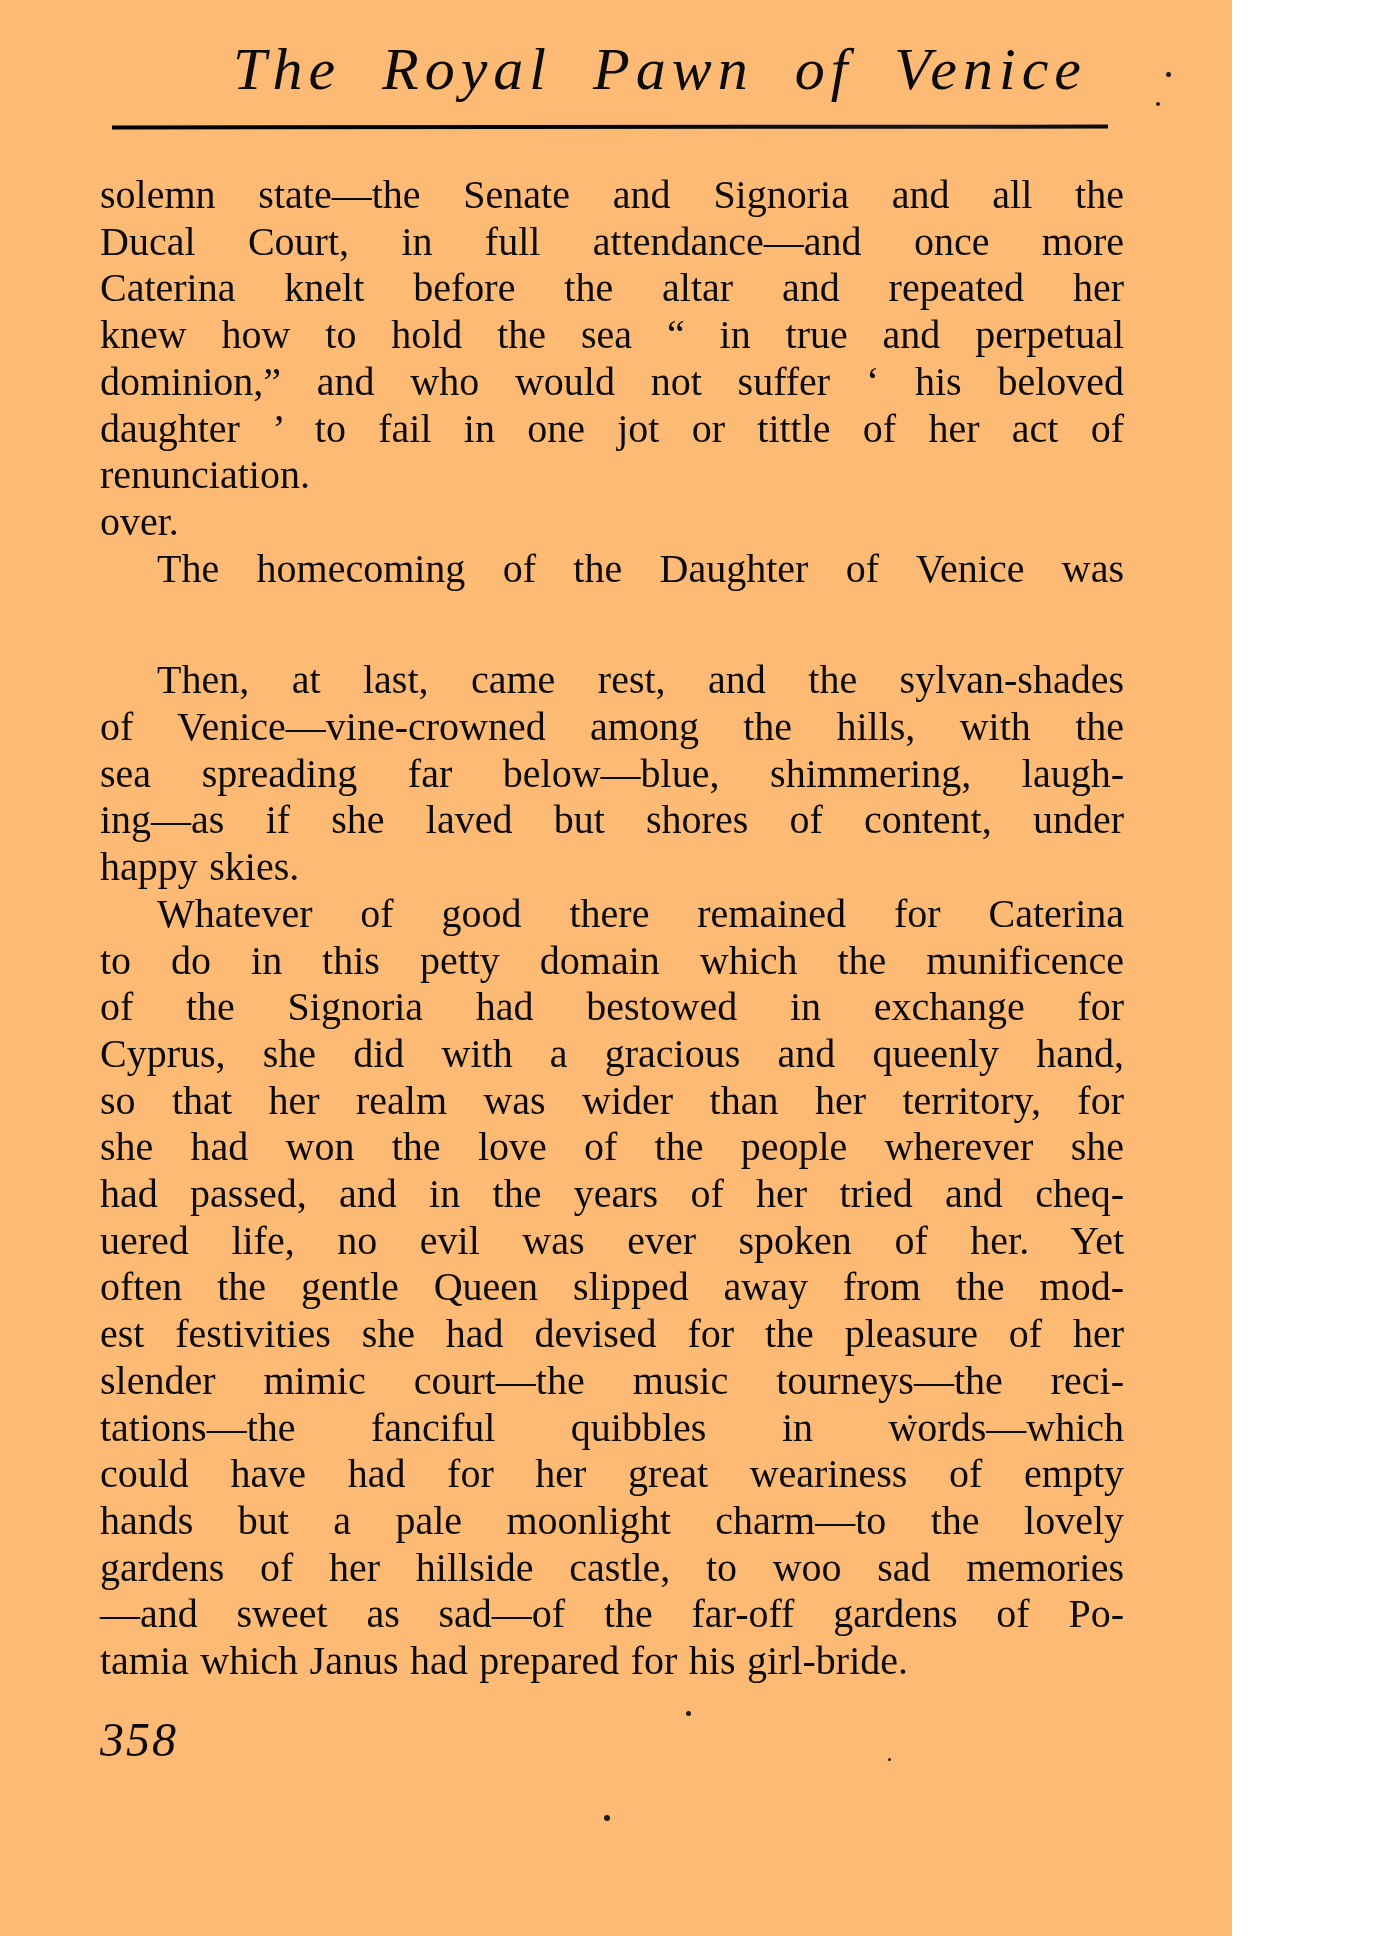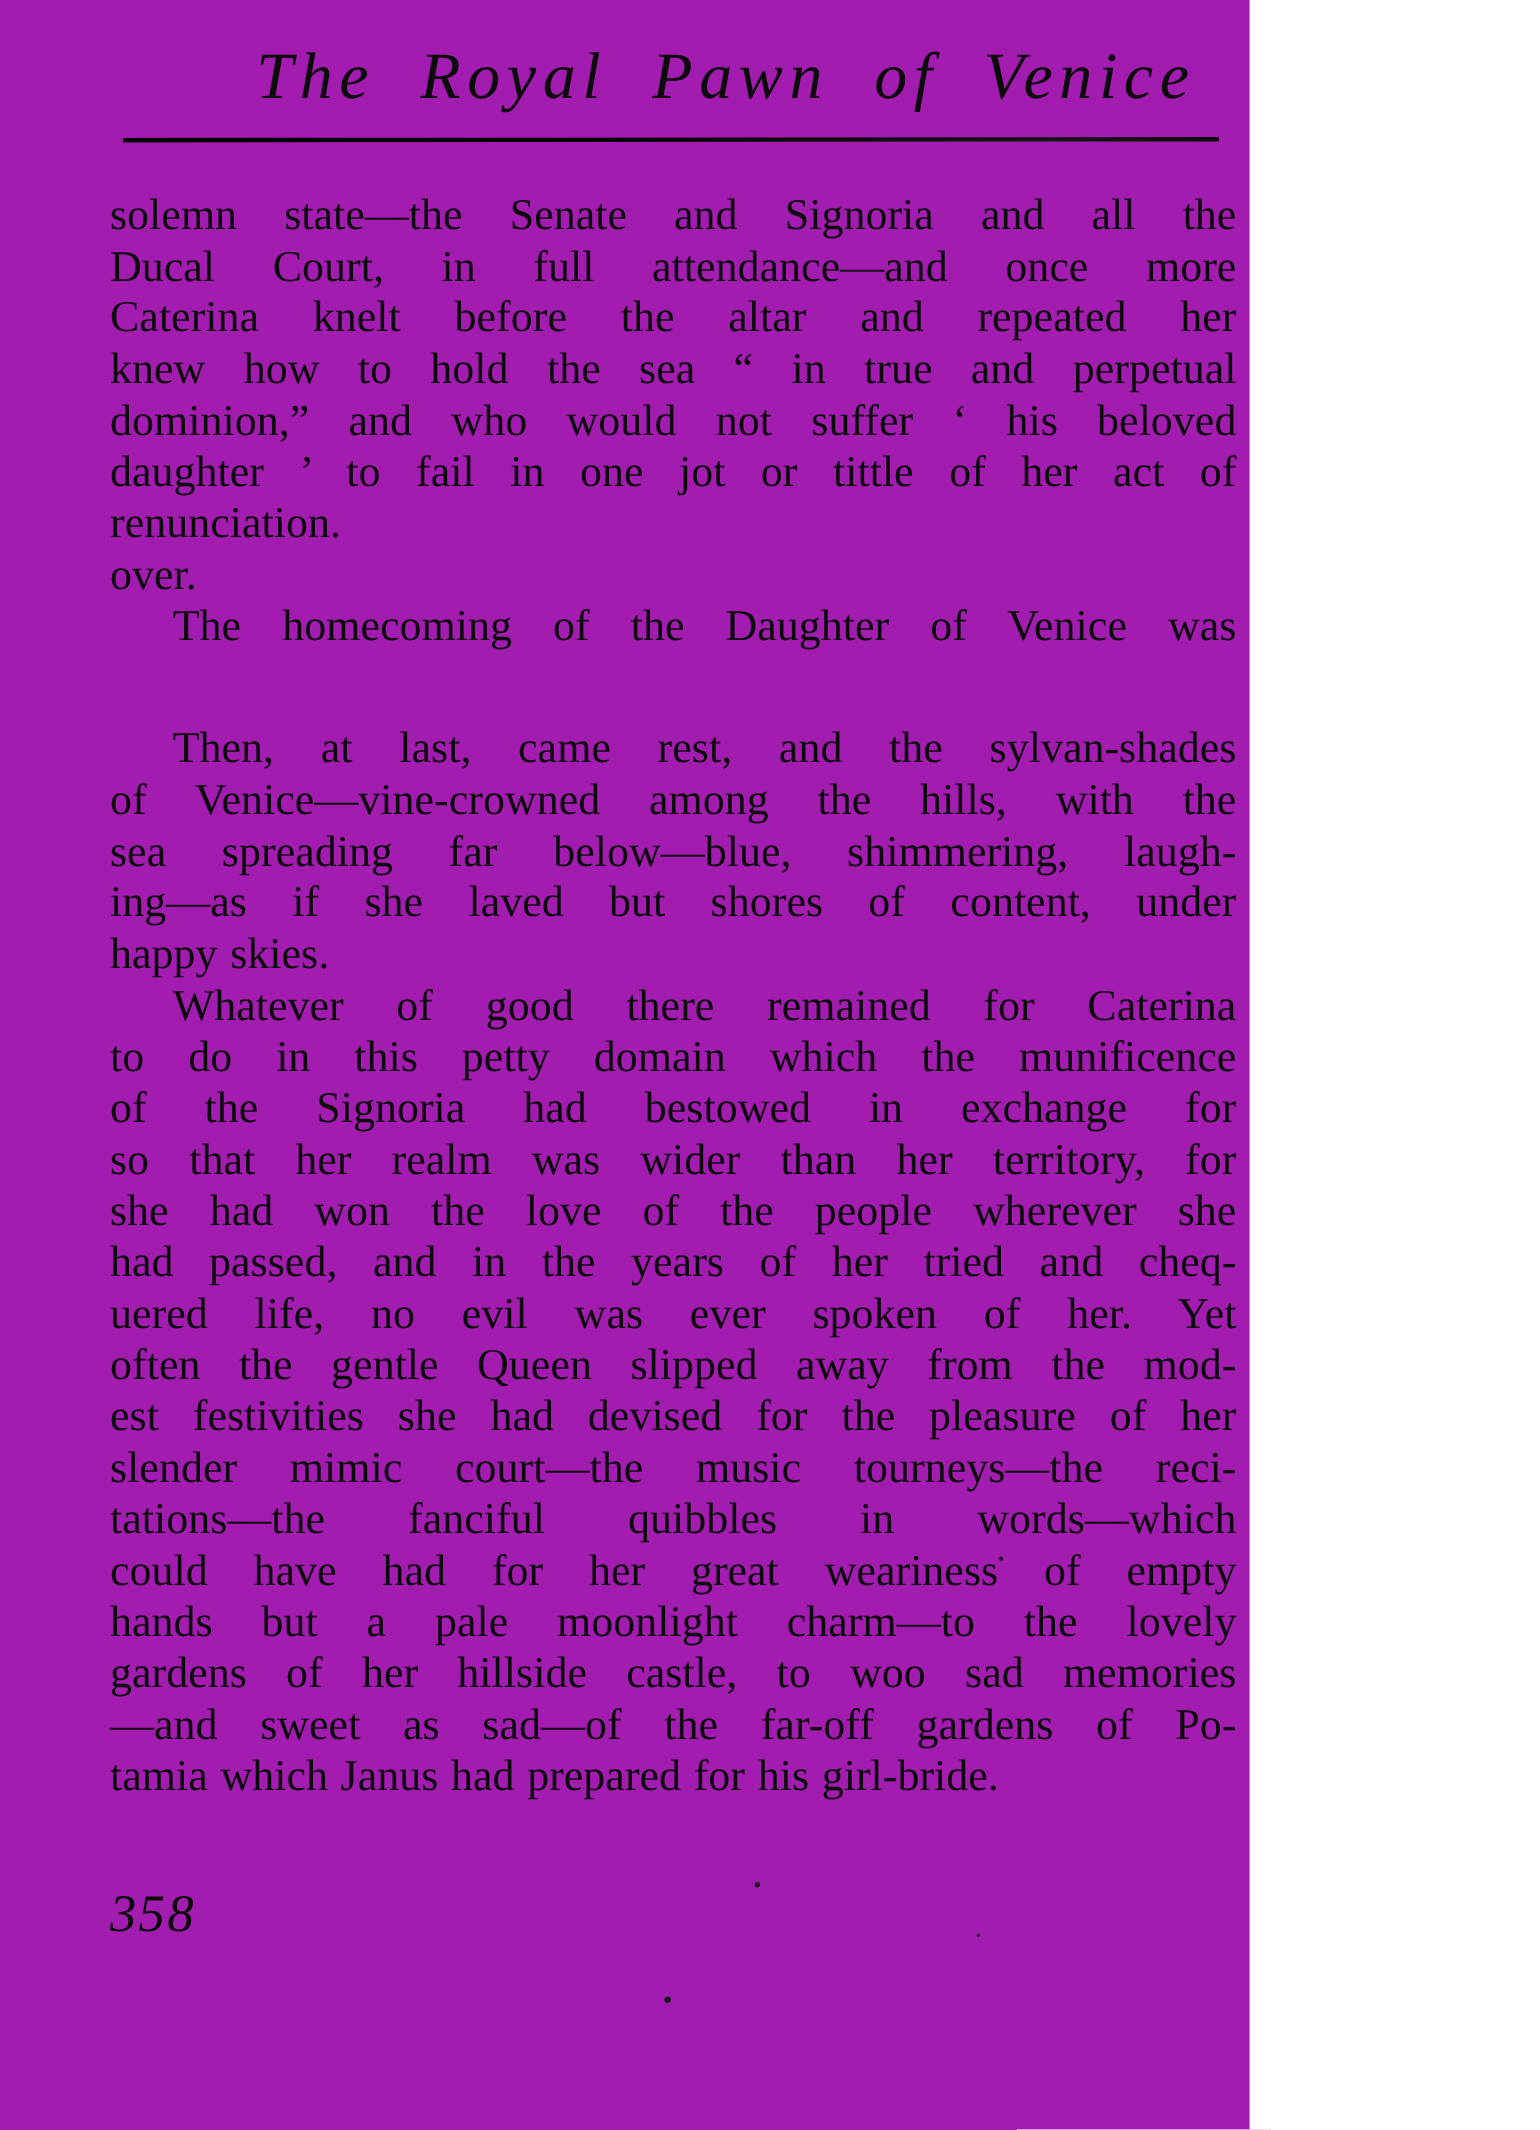--- a/index.html
+++ b/index.html
@@ -2,23 +2,23 @@
 <html><head>
 <meta charset="utf-8">
 <style>
   html, body {
     margin: 0;
     padding: 0;
     background: #ffffff;
   }
   .page {
     position: relative;
-    width: 1136px;
+    width: 1232px;
     height: 1936px;
-    background: #a21caf;
+    background: #fdba74;
     overflow: hidden;
     font-family: "Liberation Serif", "DejaVu Serif", serif;
     color: #0b0b0b;
   }
   .header-title {
     position: absolute;
     top: 36px;
     left: 100px;
     width: 1120px;
     text-align: center;
@@ -99,20 +99,21 @@
         <div class="line indent">Then, at last, came rest, and the sylvan-shades</div>
         <div class="line">of Venice—vine-crowned among the hills, with the</div>
         <div class="line">sea spreading far below—blue, shimmering, laugh-</div>
         <div class="line">ing—as if she laved but shores of content, under</div>
         <div class="line last">happy skies.</div>
       </div>
       <div class="para">
         <div class="line indent">Whatever of good there remained for Caterina</div>
         <div class="line">to do in this petty domain which the munificence</div>
         <div class="line">of the Signoria had bestowed in exchange for</div>
+        <div class="line">Cyprus, she did with a gracious and queenly hand,</div>
         <div class="line">so that her realm was wider than her territory, for</div>
         <div class="line">she had won the love of the people wherever she</div>
         <div class="line">had passed, and in the years of her tried and cheq-</div>
         <div class="line">uered life, no evil was ever spoken of her.  Yet</div>
         <div class="line">often the gentle Queen slipped away from the mod-</div>
         <div class="line">est festivities she had devised for the pleasure of her</div>
         <div class="line">slender mimic court—the music tourneys—the reci-</div>
         <div class="line">tations—the fanciful quibbles in words—which</div>
         <div class="line">could have had for her great weariness of empty</div>
         <div class="line">hands but a pale moonlight charm—to the lovely</div>

